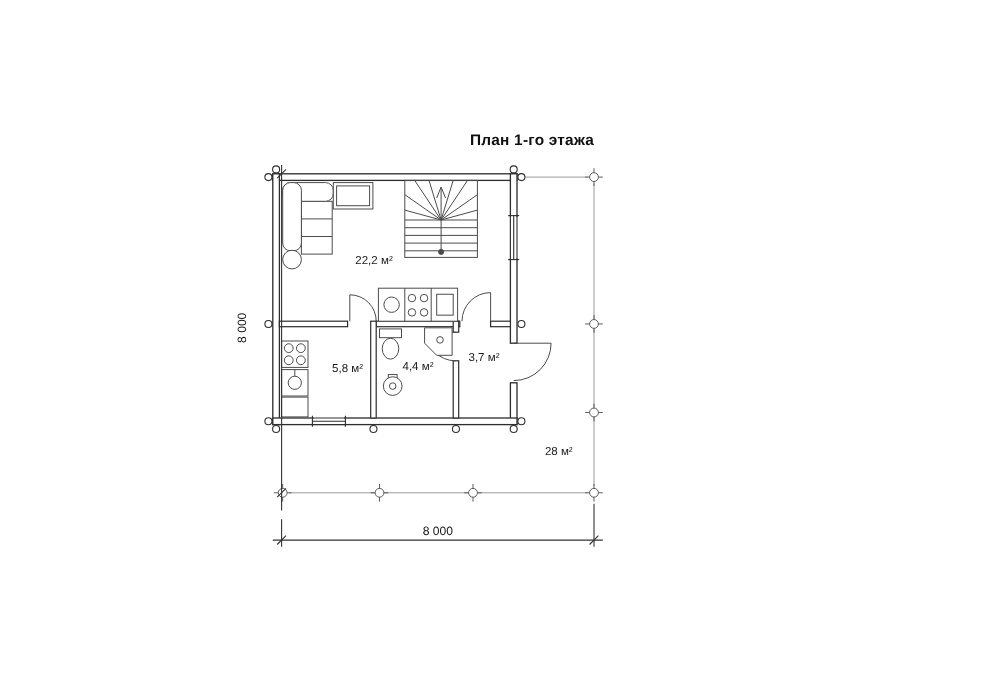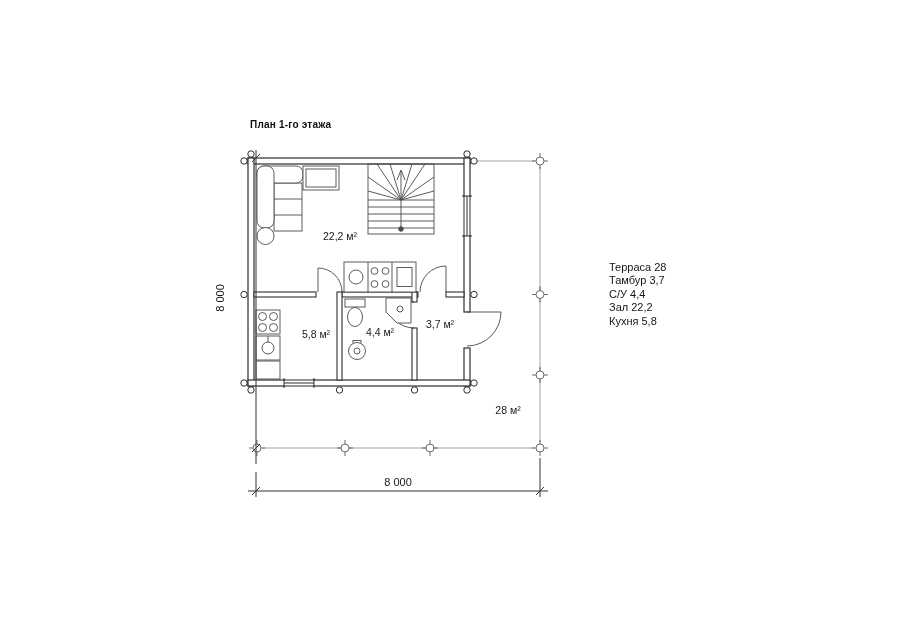--- a/index.html
+++ b/index.html
@@ -1,39 +1,32 @@
 <!DOCTYPE html>
 <html><head>
 <meta charset="utf-8">
 <style>
   html,body{margin:0;padding:0;background:#fff;}
   .page{position:relative;width:900px;height:636px;background:#fff;overflow:hidden;
         font-family:"Liberation Sans",sans-serif;color:#111;}
-  .plan-title{position:absolute;left:250px;top:119px;width:290px;text-align:left;
-        font-weight:bold;font-size:10px;letter-spacing:.2px;color:#101010;}
+  .plan-title{position:absolute;left:250px;top:119px;width:290px;text-align:right;
+        font-weight:bold;font-size:14px;letter-spacing:.2px;color:#101010;}
   .legend{position:absolute;left:609px;top:261px;font-size:11px;line-height:13.4px;color:#151515;}
   .legend div{white-space:nowrap;}
   svg{position:absolute;left:0;top:0;}
   svg text{font-family:"Liberation Sans",sans-serif;font-size:10.5px;fill:#1a1a1a;}
   svg text.dim{font-size:11px;fill:#161616;}
 </style>
 </head>
 <body>
 
 <div class="page">
 
   <div class="plan-title">План 1-го этажа</div>
 
-  <div class="legend">
-    <div>Терраса 28</div>
-    <div>Тамбур 3,7</div>
-    <div>С/У 4,4</div>
-    <div>Зал 22,2</div>
-    <div>Кухня 5,8</div>
-  </div>
 
   <svg width="900" height="636" viewBox="0 0 900 636">
 
     <g stroke="#999" stroke-width="0.9" fill="none">
       <path d="M473,161 H534"></path>
       <path d="M540,167 V442"></path>
       <path d="M534,448 H263"></path>
     </g>
 
     <g stroke="#2e2e2e" stroke-width="1.2" fill="#fff">

